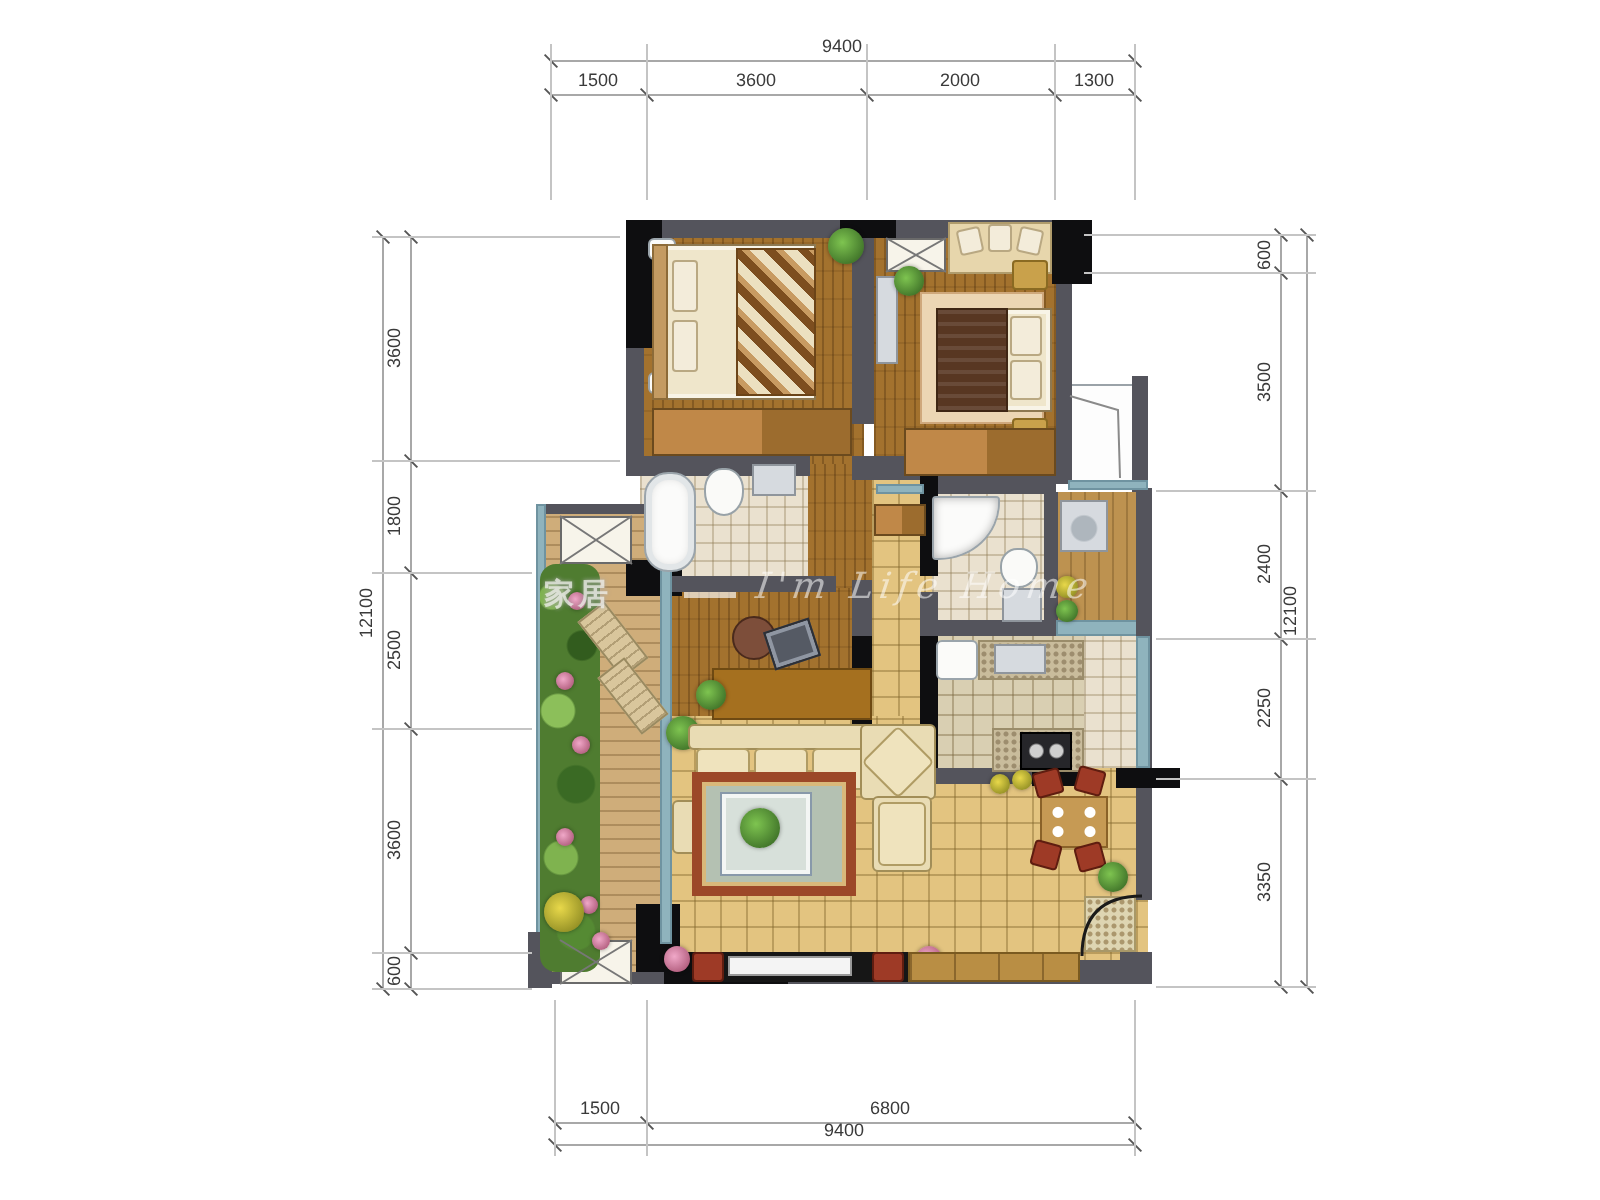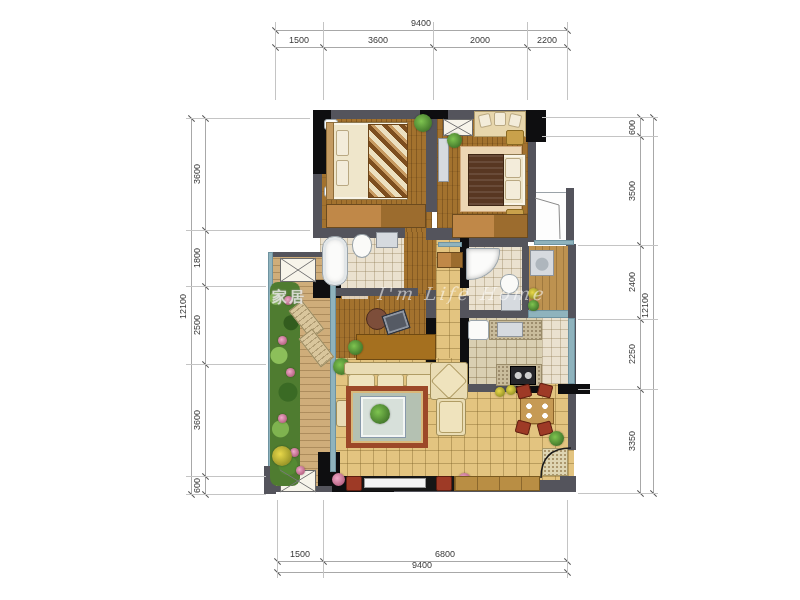--- a/index.html
+++ b/index.html
@@ -232,21 +232,21 @@
       <div class="abs dlab" style="left: 399px; top: 18px; width: 44px; height: 10px;">9400</div>
       <div class="abs dline" style="left: 275px; top: 47px; width: 292px; height: 1px;"></div>
       <div class="abs dtick" style="left: 271px; top: 47px; width: 9px; height: 1px;"></div>
       <div class="abs dtick" style="left: 319px; top: 47px; width: 9px; height: 1px;"></div>
       <div class="abs dtick" style="left: 429px; top: 47px; width: 9px; height: 1px;"></div>
       <div class="abs dtick" style="left: 523px; top: 47px; width: 9px; height: 1px;"></div>
       <div class="abs dtick" style="left: 563px; top: 47px; width: 9px; height: 1px;"></div>
       <div class="abs dlab" style="left: 277px; top: 35px; width: 44px; height: 10px;">1500</div>
       <div class="abs dlab" style="left: 356px; top: 35px; width: 44px; height: 10px;">3600</div>
       <div class="abs dlab" style="left: 458px; top: 35px; width: 44px; height: 10px;">2000</div>
-      <div class="abs dlab" style="left: 525px; top: 35px; width: 44px; height: 10px;">2200</div>
+      <div class="abs dlab" style="left: 525px; top: 35px; width: 44px; height: 10px;">1300</div>
       <div class="abs dline" style="left: 277px; top: 561px; width: 290px; height: 1px;"></div>
       <div class="abs dtick" style="left: 273px; top: 561px; width: 9px; height: 1px;"></div>
       <div class="abs dtick" style="left: 319px; top: 561px; width: 9px; height: 1px;"></div>
       <div class="abs dtick" style="left: 563px; top: 561px; width: 9px; height: 1px;"></div>
       <div class="abs dlab" style="left: 278px; top: 549px; width: 44px; height: 10px;">1500</div>
       <div class="abs dlab" style="left: 423px; top: 549px; width: 44px; height: 10px;">6800</div>
       <div class="abs dline" style="left: 277px; top: 572px; width: 290px; height: 1px;"></div>
       <div class="abs dtick" style="left: 273px; top: 572px; width: 9px; height: 1px;"></div>
       <div class="abs dtick" style="left: 563px; top: 572px; width: 9px; height: 1px;"></div>
       <div class="abs dlab" style="left: 400px; top: 560px; width: 44px; height: 10px;">9400</div>

